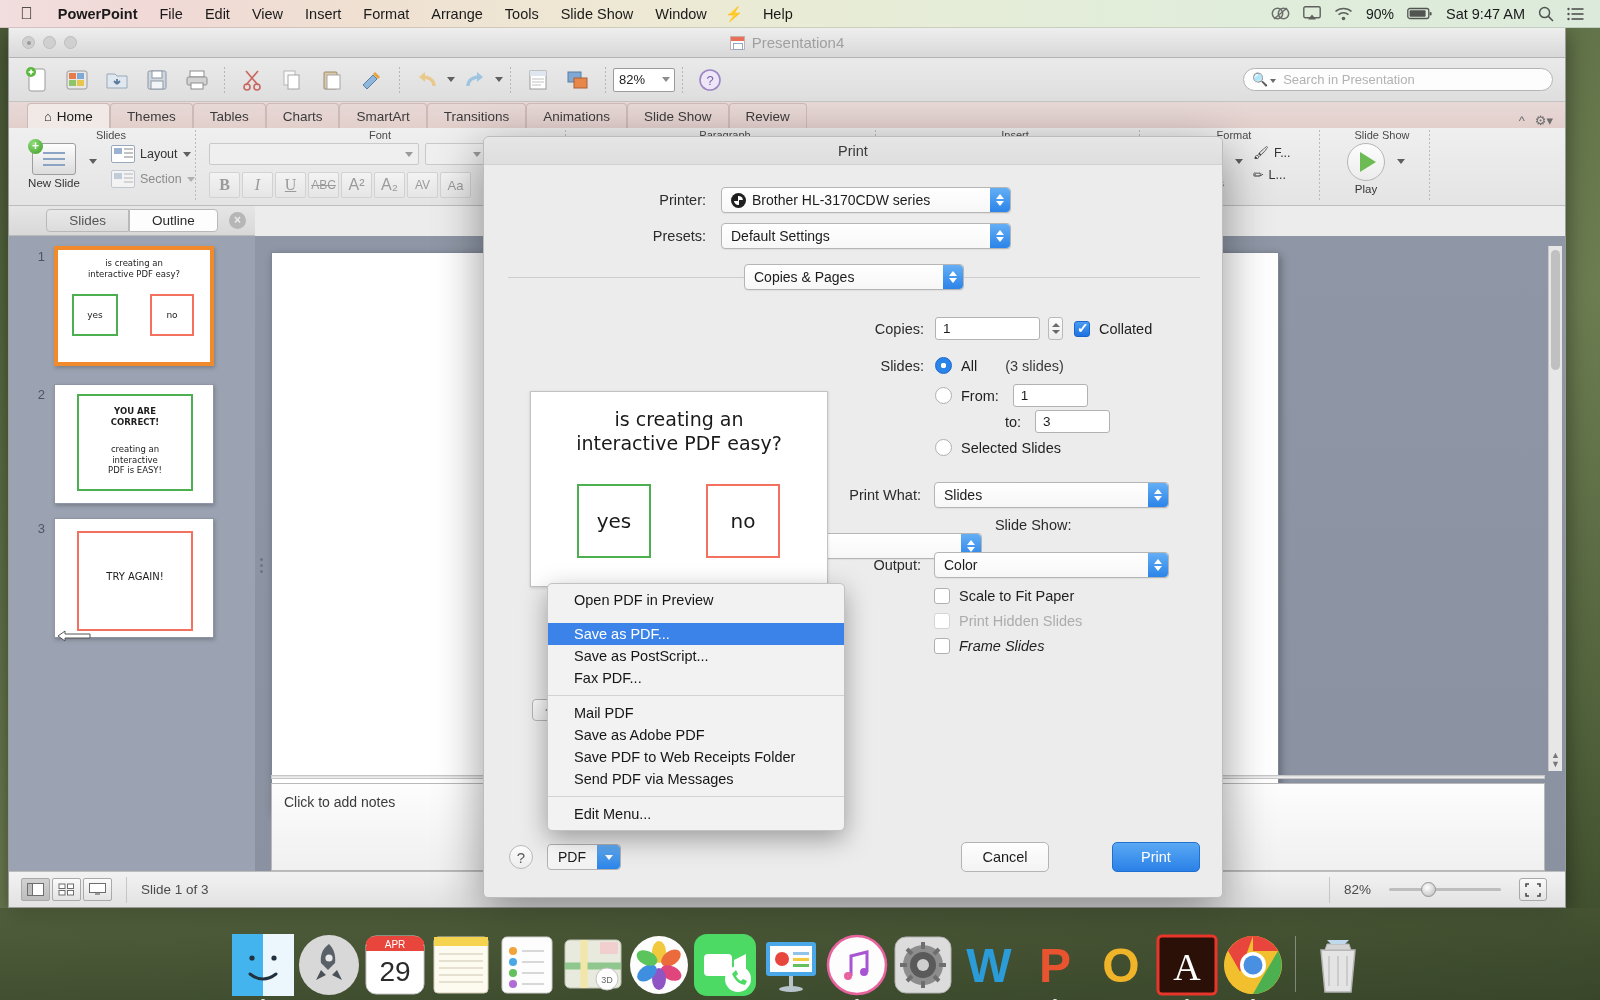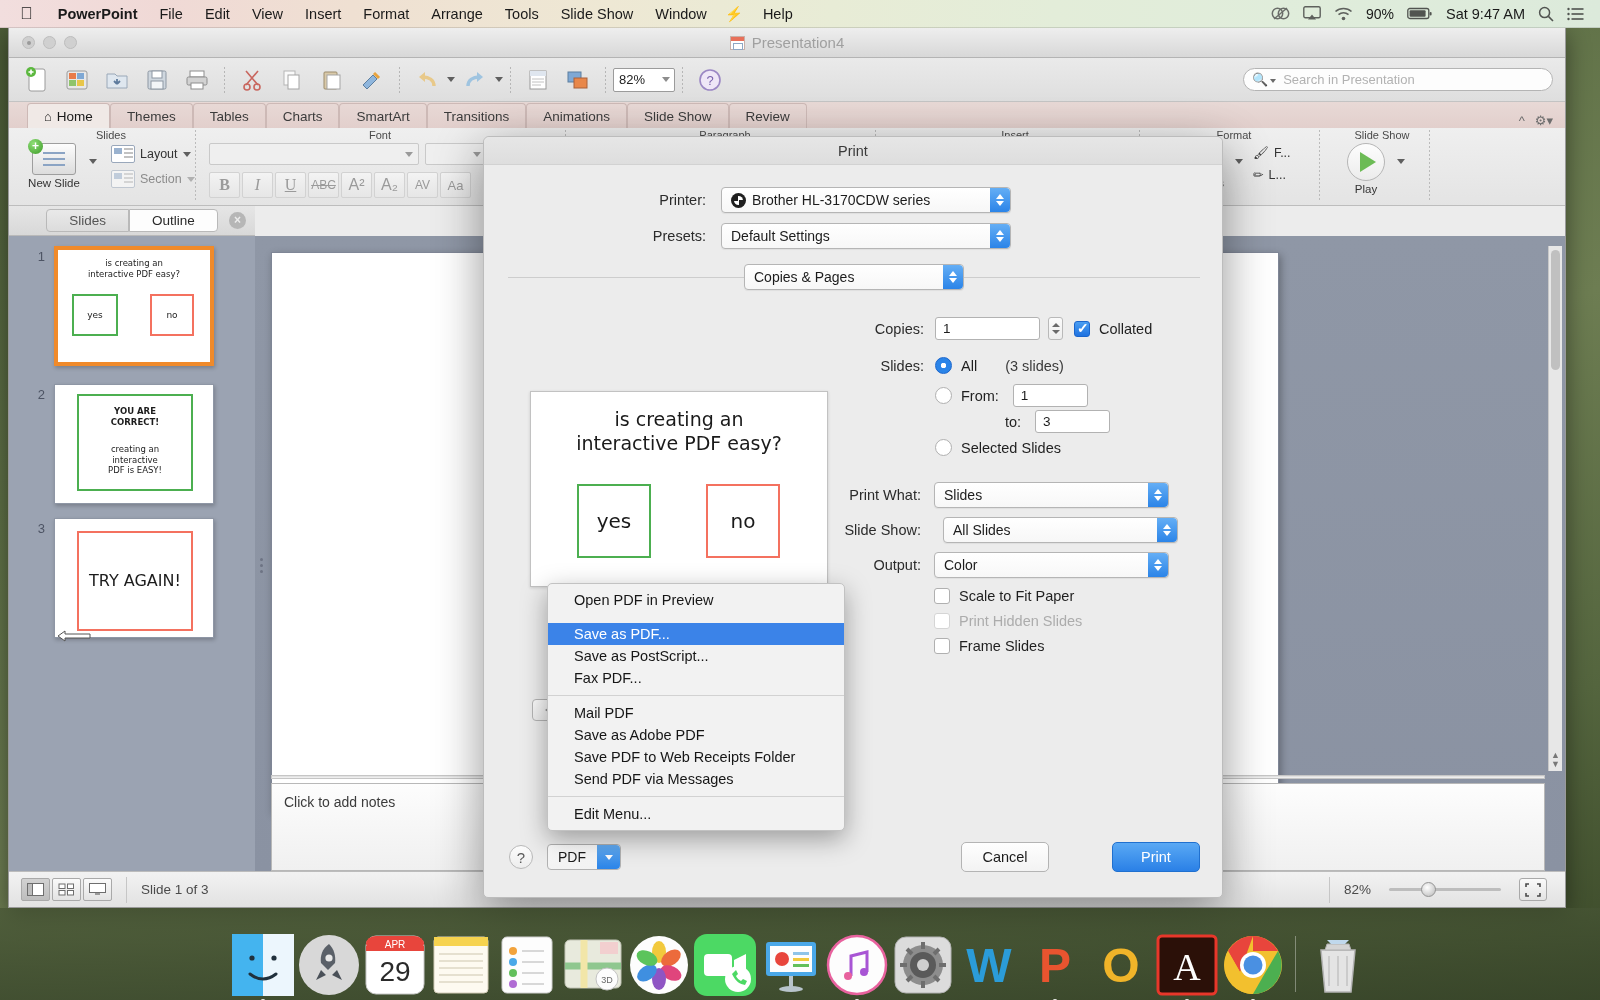--- a/index.html
+++ b/index.html
@@ -655,21 +655,21 @@
             <div class="mini-title" style="top:10px;font-weight:bold">YOU ARE<br>CORRECT!</div>
             <div class="mini-title" style="top:48px">creating an<br>interactive<br>PDF is EASY!</div>
           </div>
         </div>
       </div>
 
       <div class="thumb-row" style="left:12px; top:282px;">
         <div class="thumb-num">3</div>
         <div class="thumb">
           <div style="position:absolute;left:22px;top:12px;right:20px;bottom:6px;border:2px solid #f4715f;">
-            <div class="mini-title" style="top:38px;font-size:16px">TRY AGAIN!</div>
+            <div class="mini-title" style="top:38px;font-size:10px">TRY AGAIN!</div>
           </div>
           <div style="position:absolute;left:1px;bottom:-10px;">
             <svg width="36" height="14" viewBox="0 0 36 14">
                 <path d="M2 7l7-5v3h25v4H9v3z" fill="#fff" stroke="#555" stroke-width="1"></path>
               </svg>
           </div>
         </div>
       </div>
     </div>
 
@@ -809,21 +809,21 @@
       <div class="pd-label" style="width:437px">Print What:</div>
       <div class="popup" style="width:235px; margin-left:13px;">
         <span>Slides</span>
         <span class="arrows-btn">
             <i class="up"></i>
             <i class="dn"></i>
           </span>
       </div>
     </div>
 
-    <div style="position:absolute; left:0; top:380px; width:100%; display:flex; align-items:center;">
+    <div style="position:absolute; left:0; top:380px; width:100%; display:flex; align-items:center;flex-direction:column;">
       <div class="pd-label" style="width:437px">Slide Show:</div>
       <div class="popup" style="width:235px; margin-left:22px;">
         <span>All Slides</span>
         <span class="arrows-btn">
             <i class="up"></i>
             <i class="dn"></i>
           </span>
       </div>
     </div>
 
@@ -839,21 +839,21 @@
     </div>
 
     <div class="cb-row" style="position:absolute; left:450px; top:451px;">
       <span class="cb"></span>
       <span>Scale to Fit Paper</span>
     </div>
     <div class="cb-row dim" style="position:absolute; left:450px; top:476px;">
       <span class="cb" style="border-color:#d5d5d5"></span>
       <span>Print Hidden Slides</span>
     </div>
-    <div class="cb-row" style="position:absolute; left:450px; top:501px;">
+    <div class="cb-row" style="position:absolute; left:450px; top:501px;font-style:italic;">
       <span class="cb"></span>
       <span>Frame Slides</span>
     </div>
 
     <div class="preview-card">
       <div class="pv-title">is creating an<br>interactive PDF easy?</div>
       <div class="pv-box green" style="left:46px; top:92px;">yes</div>
       <div class="pv-box red" style="left:175px; top:92px;">no</div>
     </div>
     <div class="prev-arrow">

